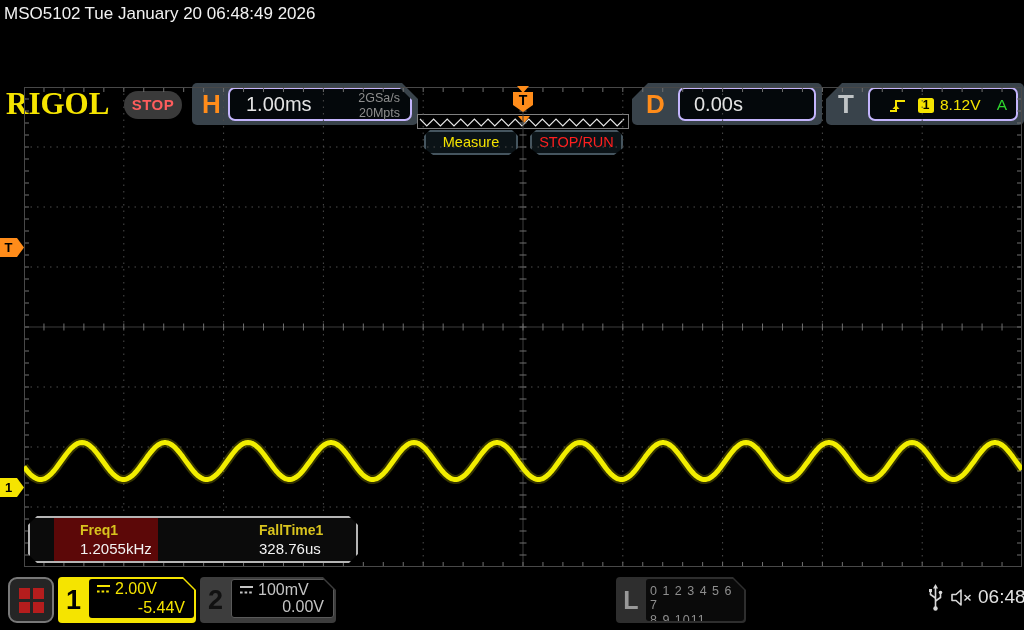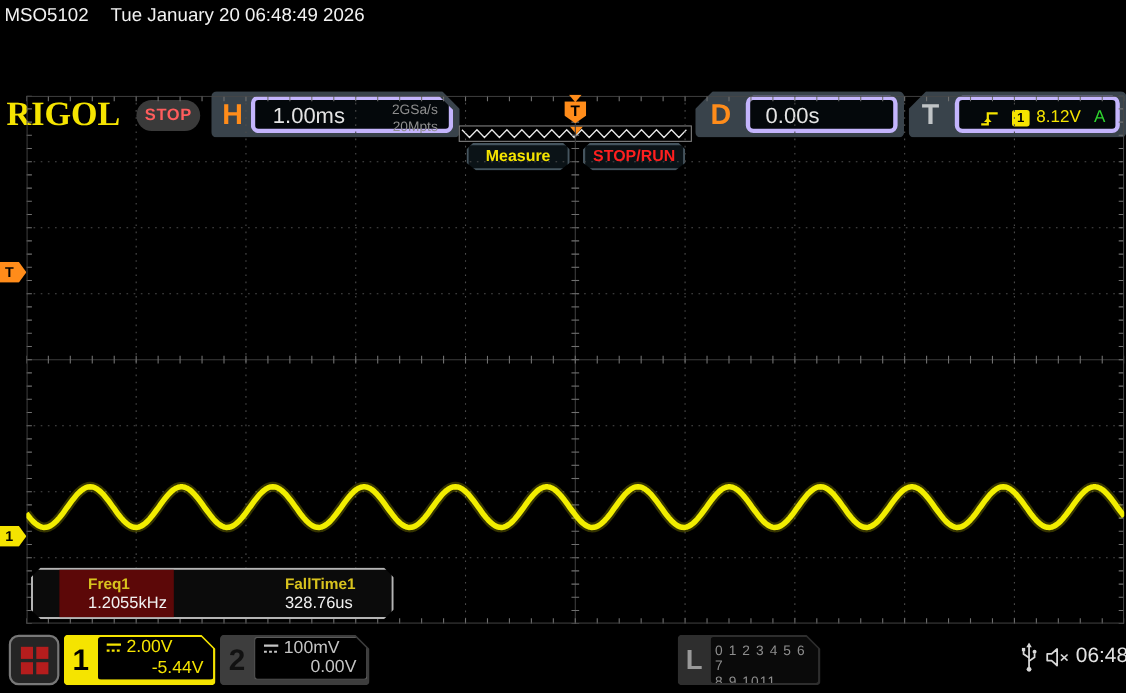--- a/index.html
+++ b/index.html
@@ -4,51 +4,51 @@
 <style>
   * { margin:0; padding:0; box-sizing:border-box; }
   html,body { width:1024px; height:630px; background:#000; overflow:hidden;
     font-family:"Liberation Sans", sans-serif; }
   .abs { position:absolute; }
   #stage { position:relative; width:1024px; height:630px; background:#000; }
 
   
   #titlebar { left:0; top:0; width:1024px; height:30px; color:#f2f2f2;
     font-size:17px; line-height:28px; padding-left:4px; }
-  #titlebar .model { margin-right:20px; }
+  #titlebar .model { margin-right:4px; }
 
   
   #toolbar { left:0; top:30px; width:1024px; height:48px;margin-top:48px; }
   #rigol-logo { left:6px; top:8px; font-family:"Liberation Serif", serif;
     font-weight:bold; font-size:31px; color:#f5e400; letter-spacing:0px; }
   #run-state { left:124px; top:13px; width:58px; height:28px; background:#3a3a3a;
     border-radius:14px; color:#ff5d5d; font-weight:bold; font-size:15px;
     text-align:center; line-height:28px; letter-spacing:0.5px; }
 
   .tgroup { background:#39434b; height:42px; top:5px; border-radius:5px; }
   .cut-tr { clip-path: polygon(0 0, calc(100% - 16px) 0, 100% 16px, 100% 100%, 0 100%); }
   .cut-tl { clip-path: polygon(16px 0, 100% 0, 100% 100%, 0 100%, 0 16px); }
   .tlabel { font-size:26px; font-weight:bold; line-height:42px; }
   .orange { color:#ff8c1a; }
   .tbox { position:absolute; top:4px; height:34px; background:#04080b;
-    border:4px solid #c4b5fd; border-radius:7px; }
+    border:2px solid #c4b5fd; border-radius:7px; }
   .tbox.cutbox { clip-path: polygon(0 0, calc(100% - 13px) 0, 100% 13px, 100% 100%, 0 100%); }
 
   #h-group { left:192px; width:226px; }
   #h-label { left:10px; top:0; }
   #h-box { left:36px; width:184px; }
   #h-timebase { position:absolute; left:16px; top:4px; font-size:20px; color:#e4e4e4; }
   #h-rates { position:absolute; right:10px; top:2px; text-align:right;
     font-size:12.5px; color:#8e8e8e; line-height:15px; }
 
   #zigzag-bar { left:417px; top:36px; width:212px; height:15px; background:#000;
     border:1px solid #808080; }
 
   .bevel-btn { top:52px; height:25px; background:#0b1317; border:2px solid #45555f;
-    border-radius:5px; text-align:center; font-weight:bold; font-size:14.5px;
+    border-radius:5px; text-align:center; font-weight:normal; font-size:14.5px;
     line-height:21px;
     clip-path: polygon(6px 0, calc(100% - 6px) 0, 100% 6px, 100% calc(100% - 7px),
       calc(100% - 9px) 100%, 9px 100%, 0 calc(100% - 7px), 0 6px); }
   #measure-btn { left:424px; width:94px; color:#f5e400; }
   #stoprun-btn { left:530px; width:93px; color:#ff1f1f; }
 
   #d-group { left:632px; width:190px; }
   #d-label { left:14px; top:0; }
   #d-box { left:46px; width:138px; }
   #d-value { position:absolute; left:14px; top:4px; font-size:20px; color:#e4e4e4; }

